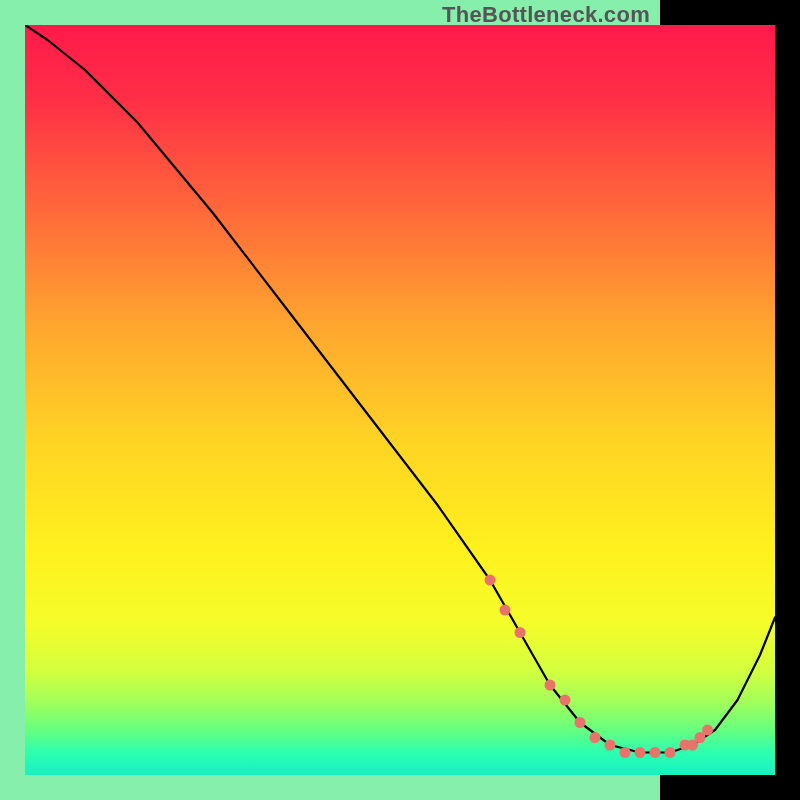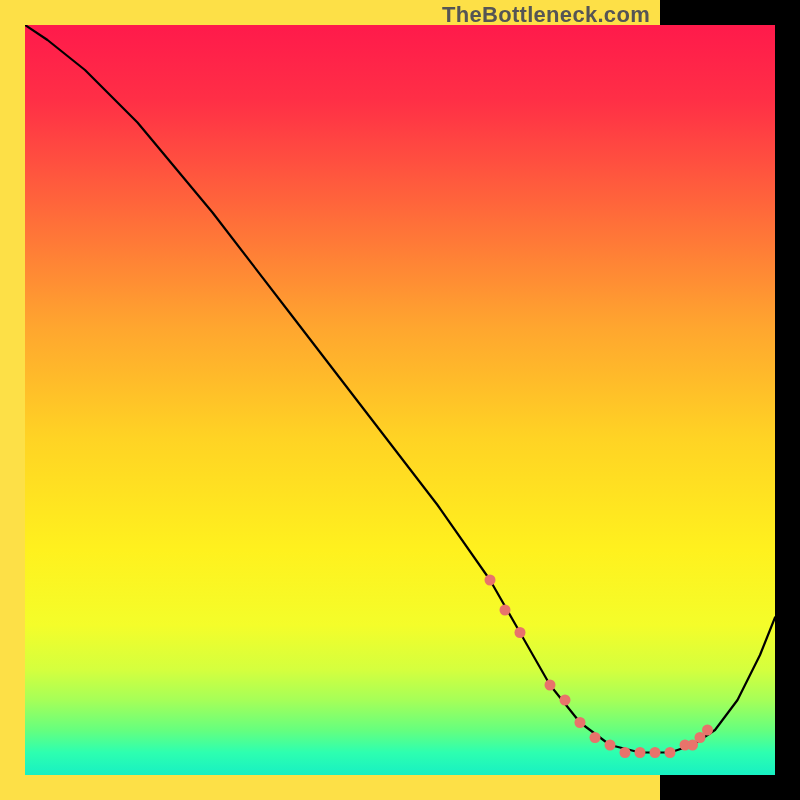--- a/index.html
+++ b/index.html
@@ -8,21 +8,21 @@
     width: 800px;
     height: 800px;
     background: #000;
     font-family: Arial, Helvetica, sans-serif;
     overflow: hidden;
   }
   .frame {
     position: relative;
     width: 660px;
     height: 800px;
-    background: #fde047;
+    background: #86efac;
   }
   .watermark {
     position: absolute;
     top: 2px;
     right: 10px;
     color: #555;
     font-size: 22px;
     font-weight: 600;
     letter-spacing: 0.3px;
     user-select: none;

